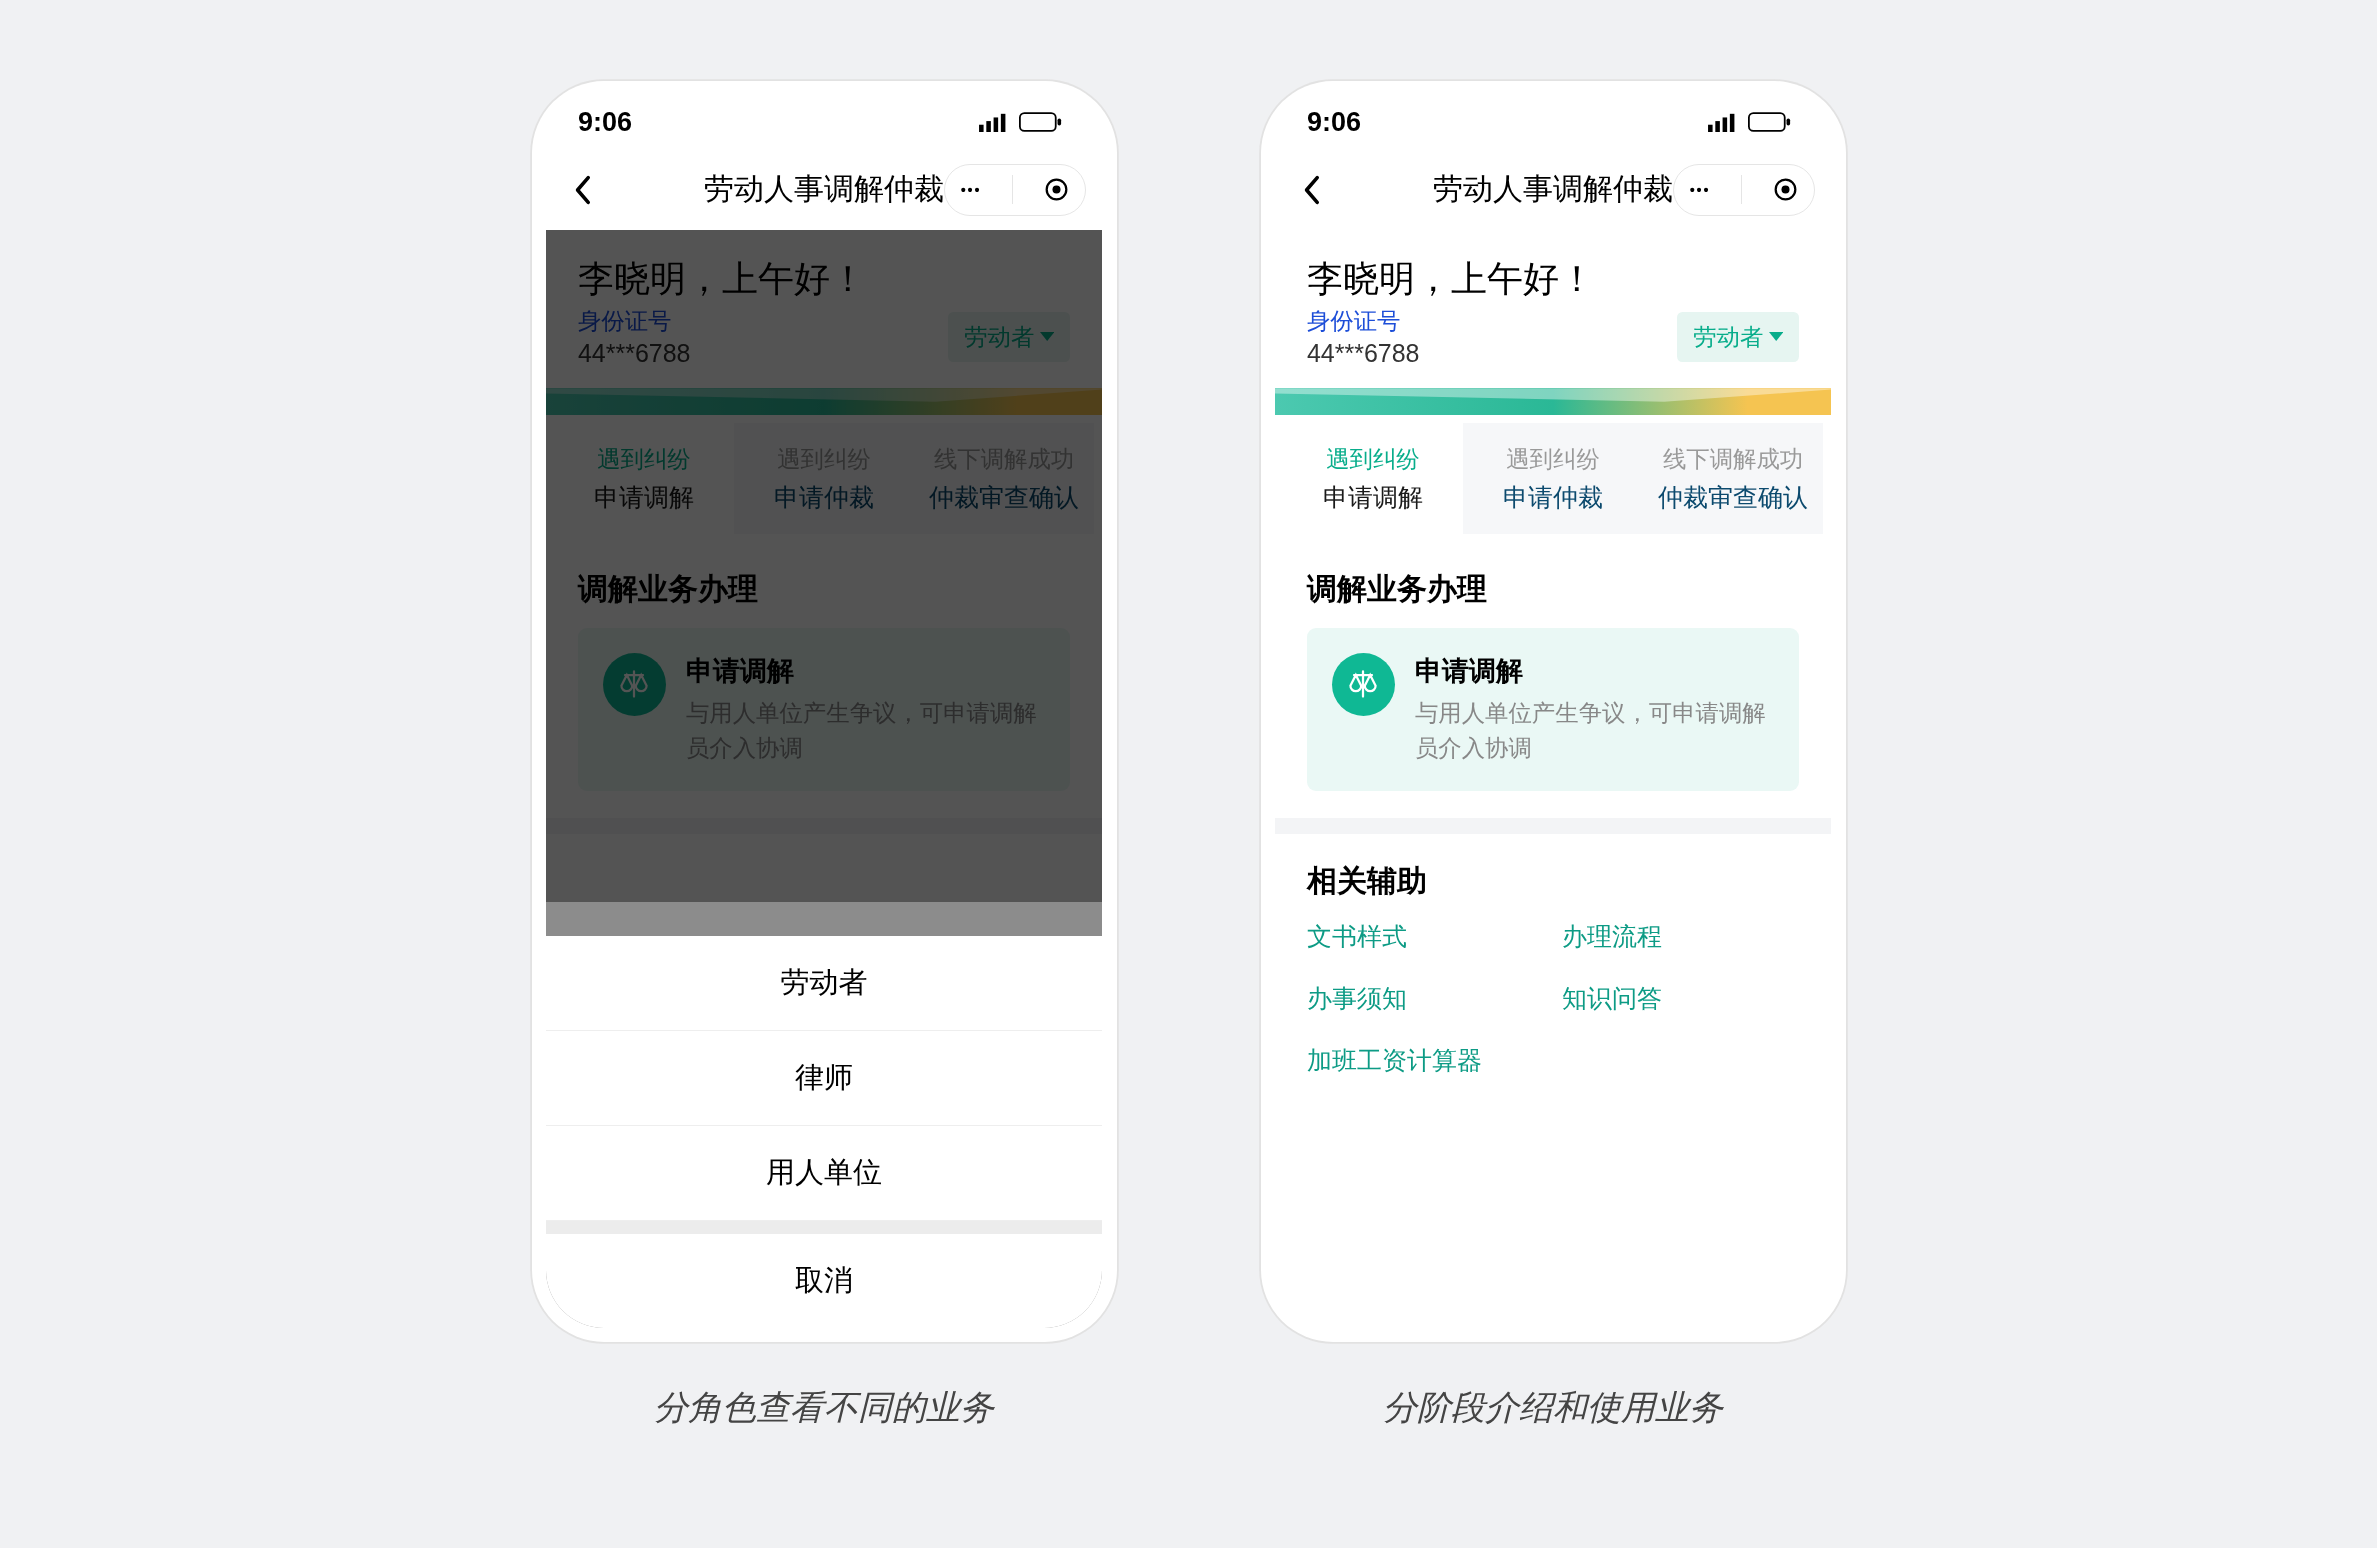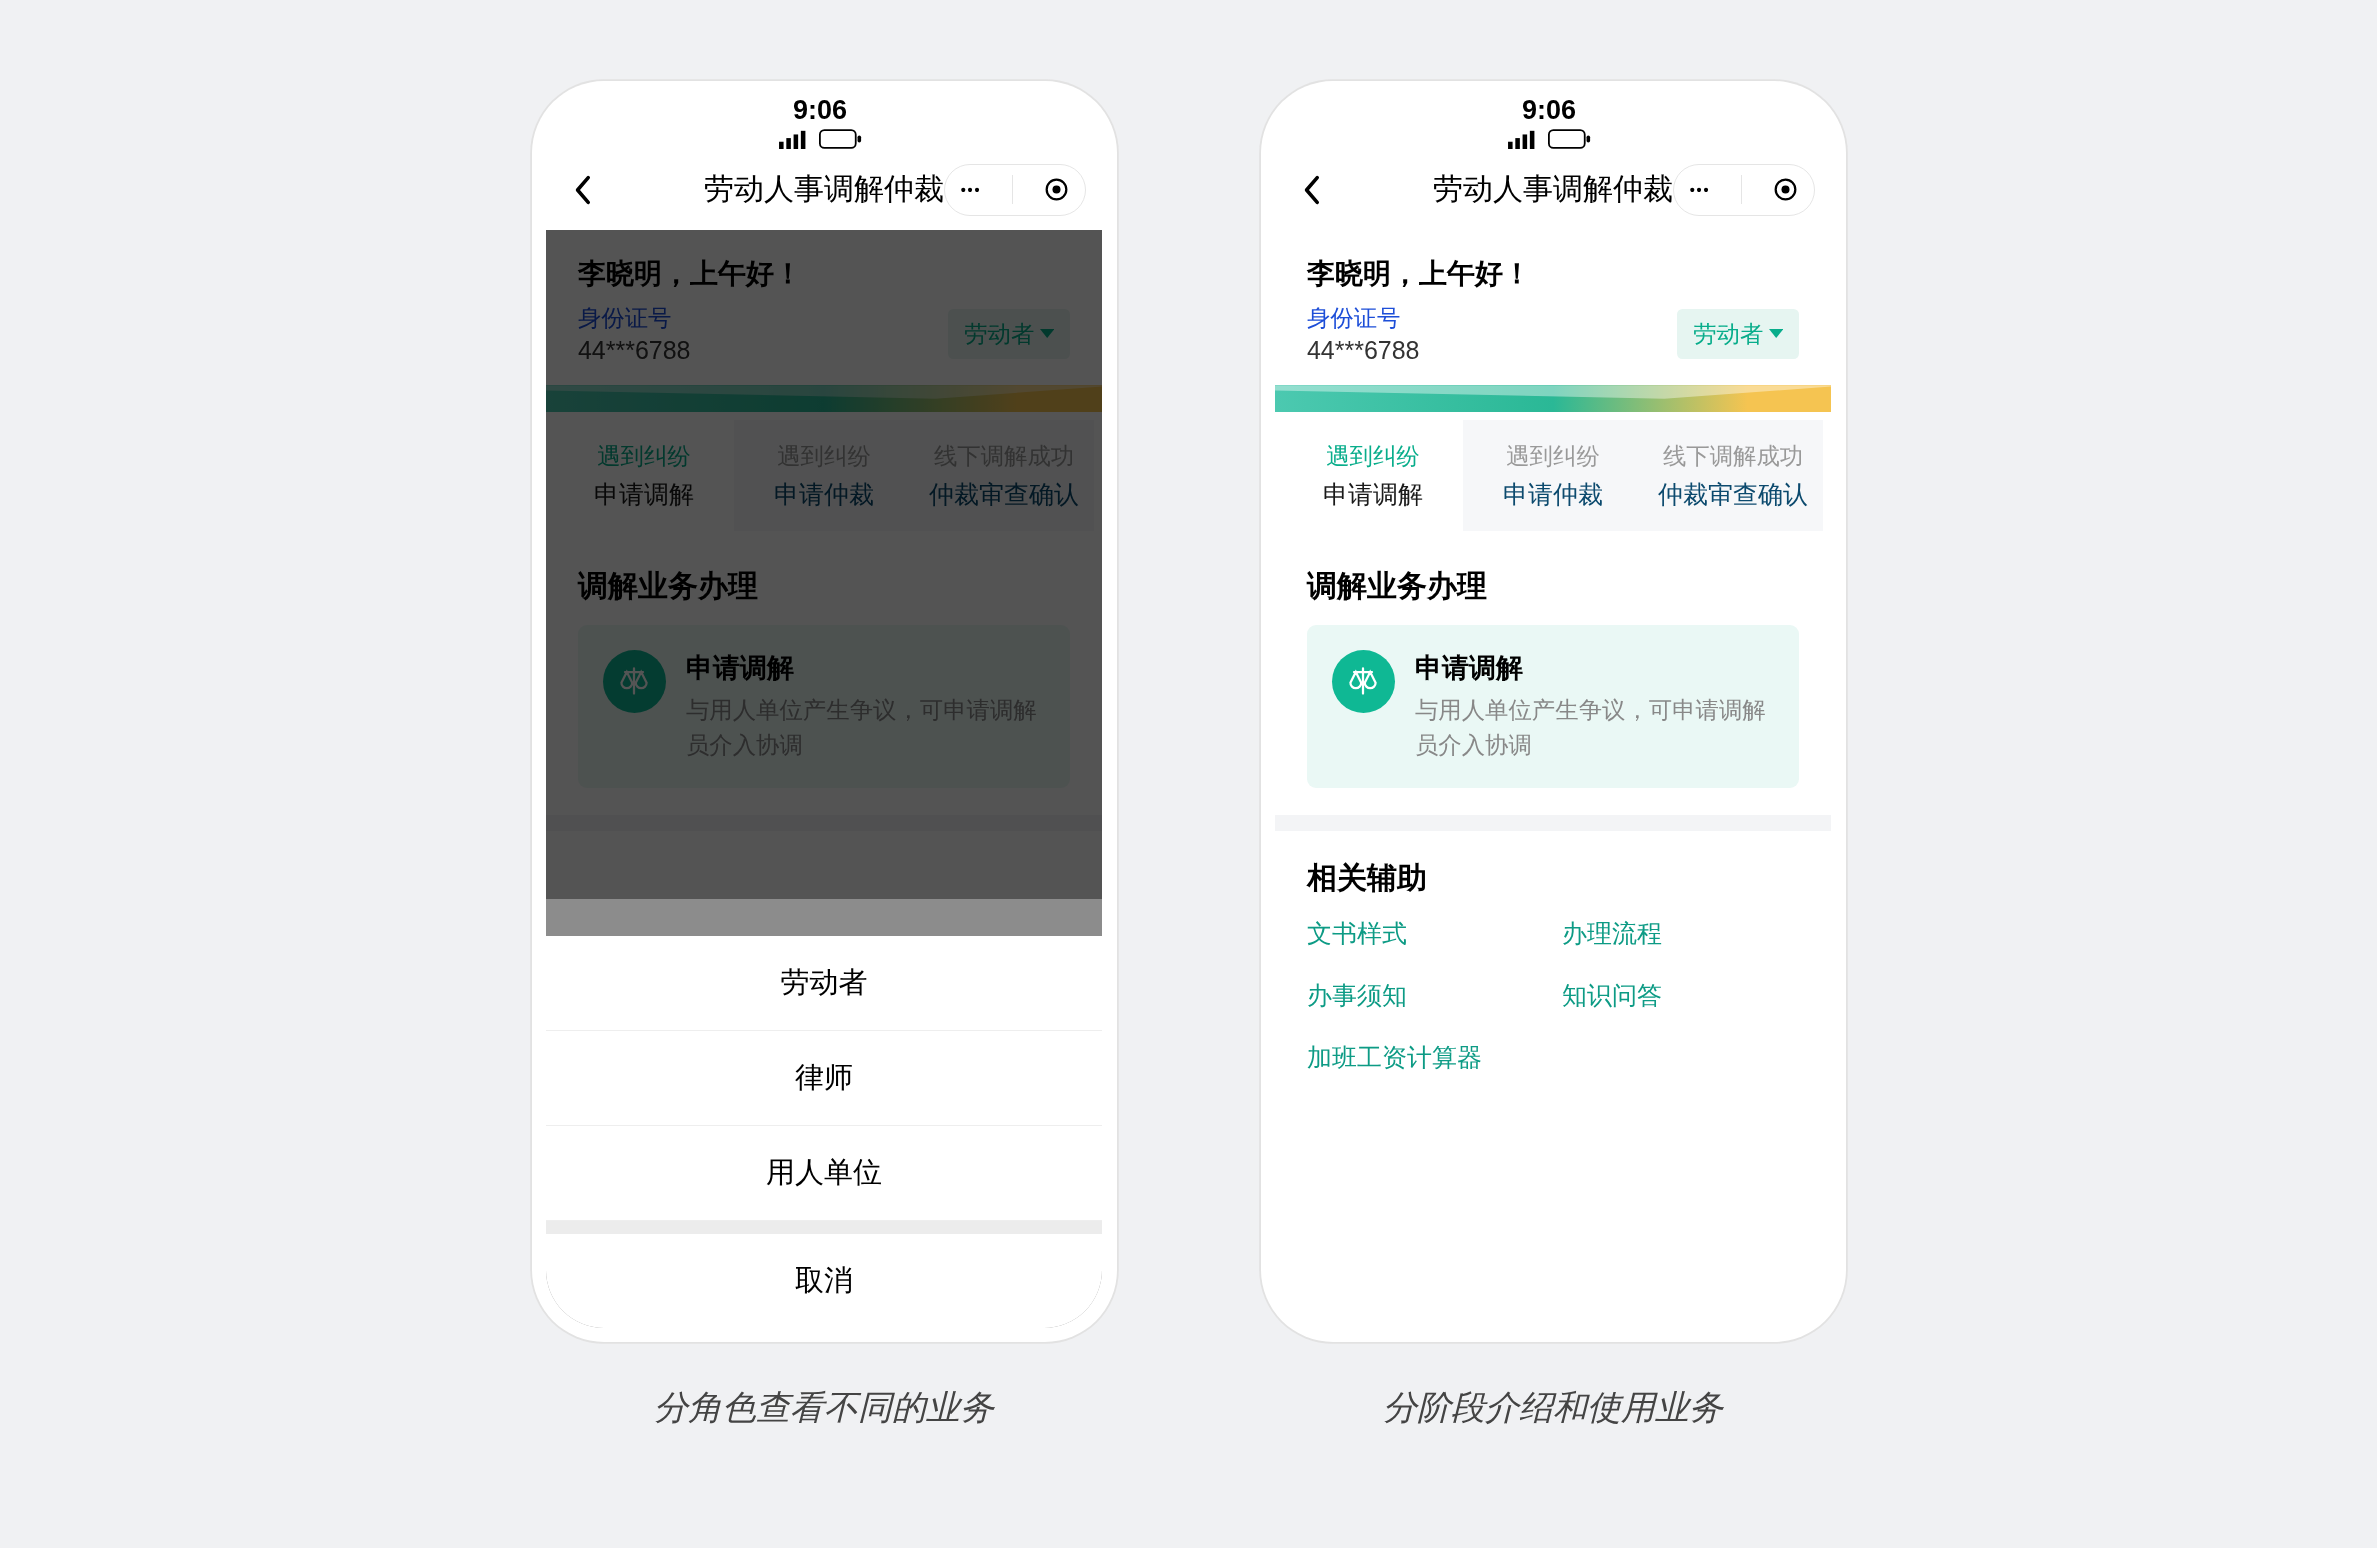--- a/index.html
+++ b/index.html
@@ -38,21 +38,20 @@
       position: relative;
     }
     .status-bar {
       height: 54px;
       display: flex;
       justify-content: space-between;
       align-items: center;
       padding: 0 40px 0 32px;
       font-size: 27px;
       font-weight: 600;
-      flex-direction: column;
     }
     .status-icons {
       display: flex;
       align-items: center;
       gap: 9px;
     }
     .nav-bar {
       height: 81px;
       display: flex;
       align-items: center;
@@ -88,23 +87,23 @@
     .capsule-divider {
       width: 0.9px;
       height: 29px;
       background: #e5e5e5;
     }
     .greeting-section {
       padding: 25px 32px 20px;
       background: #fff;
     }
     .greeting {
-      font-size: 28px;
-      font-weight: 700;
-      margin-bottom: 9px;
+      font-size: 36px;
+      font-weight: 400;
+      margin-bottom: 1px;
     }
     .id-row {
       display: flex;
       justify-content: space-between;
       align-items: center;
     }
     .id-info {
       display: flex;
       flex-direction: column;
       gap: 1.8px;

